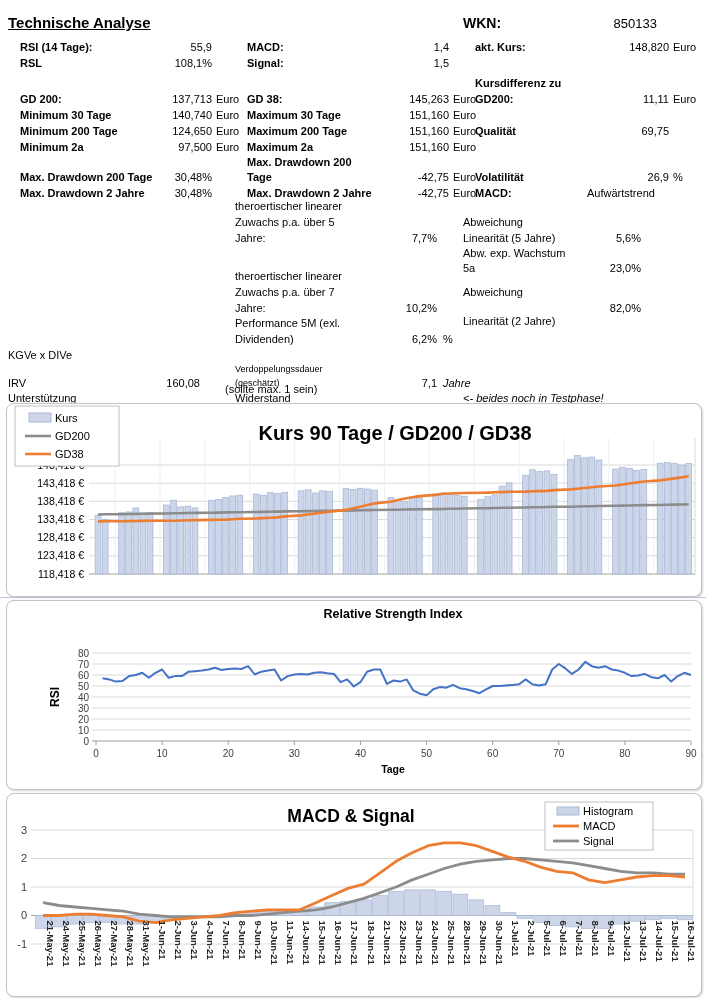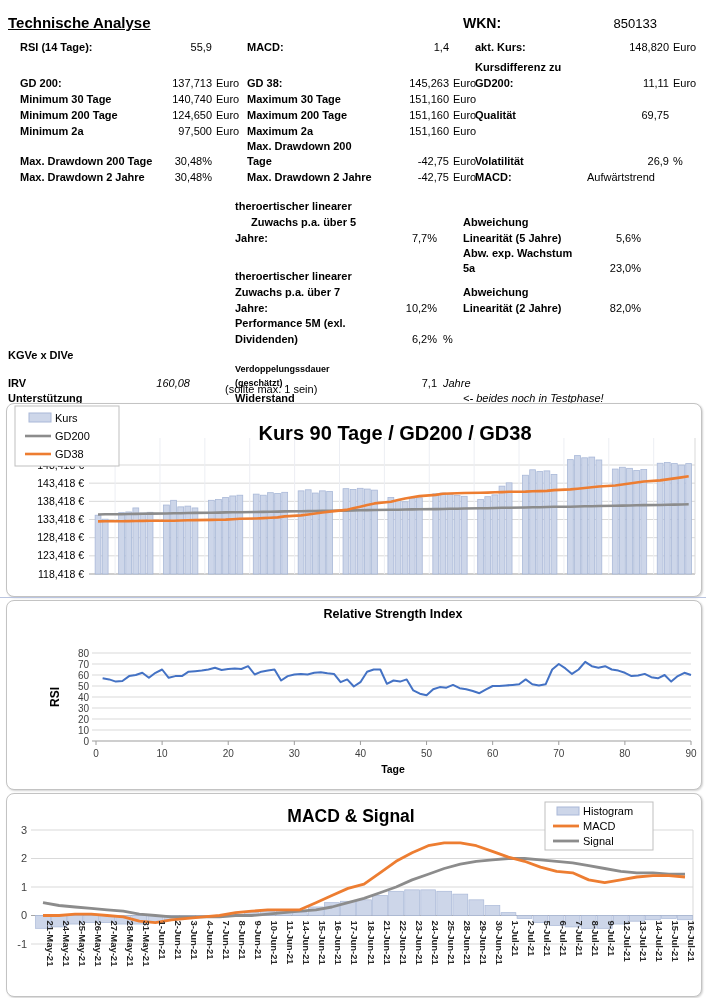--- a/index.html
+++ b/index.html
@@ -18,21 +18,21 @@
         margin-left:20px;align-items:end;min-height:16px;line-height:15px;}
   .srow span{font-size:11px;white-space:pre-line;}
   .srow .lab{font-weight:bold;}
   .srow .val{text-align:right;}
   .srow .unit{padding-left:4px;}
   .srow.small .lab{font-size:11px;}
   .srow .val.left{text-align:left;}
   
   #stats-mid{top:197px;height:206px;}
   #stats-mid span{position:absolute;font-size:11px;line-height:13px;white-space:nowrap;}
-  #stats-mid .lab{font-weight:bold;}
+  #stats-mid .lab{font-weight:normal;}
   #stats-mid .val{text-align:right;}
   #stats-mid .sm{font-size:9px;}
   #stats-mid .it{font-style:italic;font-weight:normal;}
   
   .chartbox{position:absolute;left:6px;width:694px;background:#fff;
             border:1px solid #c3c3c3;border-radius:8px;
             box-shadow:1px 1px 2px rgba(0,0,0,0.18);}
   #box-kurs{top:403px;height:192px;}
   #box-rsi{top:600px;height:188px;}
   #box-macd{top:793px;height:202px;}
@@ -55,20 +55,31 @@
         <span class="lab">RSI (14 Tage):</span>
         <span class="val">55,9</span>
         <span class="unit"></span>
         <span class="lab">MACD:</span>
         <span class="val">1,4</span>
         <span class="unit"></span>
         <span class="lab">akt. Kurs:</span>
         <span class="val">148,820</span>
         <span class="unit">Euro</span>
       </div>
+      <div class="srow">
+        <span class="lab">RSL</span>
+        <span class="val">108,1%</span>
+        <span class="unit"></span>
+        <span class="lab">Signal:</span>
+        <span class="val">1,5</span>
+        <span class="unit"></span>
+        <span class="lab"></span>
+        <span class="val"></span>
+        <span class="unit"></span>
+      </div>
       <div class="srow" style="margin-top: 4px;">
         <span class="lab"></span>
         <span class="val"></span>
         <span class="unit"></span>
         <span class="lab"></span>
         <span class="val"></span>
         <span class="unit"></span>
         <span class="lab">Kursdifferenz zu</span>
         <span class="val"></span>
         <span class="unit"></span>
@@ -137,45 +148,45 @@
         <span class="unit">Euro</span>
         <span class="lab">MACD:</span>
         <span class="val left">Aufwärtstrend</span>
         <span class="unit"></span>
       </div>
     </div>
 </div>
 
 <div class="layer" id="stats-mid">
     <span class="lab" style="left: 235px; top: 3px;">theroertischer linearer</span>
-    <span class="lab" style="left: 235px; top: 19px; margin-left: 16px;">Zuwachs p.a. über 5</span>
+    <span class="lab" style="left: 235px; top: 19px;">Zuwachs p.a. über 5</span>
     <span class="lab" style="left: 235px; top: 35px;">Jahre:</span>
     <span class="val" style="left: 365px; top: 35px; width: 72px; white-space: nowrap;">7,7%</span>
     <span class="lab" style="left: 463px; top: 19px;">Abweichung</span>
     <span class="lab" style="left: 463px; top: 35px;">Linearität (5 Jahre)</span>
     <span class="val" style="left: 575px; top: 35px; width: 66px; white-space: nowrap;">5,6%</span>
     <span class="lab" style="left: 463px; top: 50px;">Abw. exp. Wachstum</span>
     <span class="lab" style="left: 463px; top: 65px;">5a</span>
     <span class="val" style="left: 575px; top: 65px; width: 66px; white-space: nowrap;">23,0%</span>
     <span class="lab" style="left: 235px; top: 73px;">theroertischer linearer</span>
     <span class="lab" style="left: 235px; top: 89px;">Zuwachs p.a. über 7</span>
     <span class="lab" style="left: 235px; top: 105px;">Jahre:</span>
     <span class="val" style="left: 365px; top: 105px; width: 72px; white-space: nowrap;">10,2%</span>
     <span class="lab" style="left: 463px; top: 89px;">Abweichung</span>
-    <span class="lab" style="left: 463px; top: 105px;">Linearität (2 Jahre)</span>
+    <span class="lab" style="left: 463px; top: 118px;">Linearität (2 Jahre)</span>
     <span class="val" style="left: 575px; top: 105px; width: 66px; white-space: nowrap;">82,0%</span>
     <span class="lab" style="left: 235px; top: 120px;">Performance 5M (exl.</span>
     <span class="lab" style="left: 235px; top: 136px;">Dividenden)</span>
     <span class="val" style="left: 365px; top: 136px; width: 72px; white-space: nowrap;">6,2%</span>
     <span class="plain" style="left: 443px; top: 136px;">%</span>
     <span class="lab" style="left: 8px; top: 152px;">KGVe x DIVe</span>
     <span class="plain" style="left: 225px; top: 152px; margin-top: 34px;">(sollte max. 1 sein)</span>
     <span class="lab sm" style="left: 235px; top: 166px;">Verdoppelungssdauer</span>
     <span class="lab" style="left: 8px; top: 180px;">IRV</span>
-    <span class="val" style="left: 148px; top: 180px; width: 42px; white-space: nowrap; font-style: italic;">160,08</span>
+    <span class="val" style="left: 158px; top: 180px; width: 42px; white-space: nowrap;">160,08</span>
     <span class="lab sm" style="left: 235px; top: 180px;">(geschätzt)</span>
     <span class="val" style="left: 365px; top: 180px; width: 72px; white-space: nowrap;">7,1</span>
     <span class="plain" style="left: 443px; top: 180px; font-style: italic;">Jahre</span>
     <span class="lab" style="left: 8px; top: 195px;">Unterstützung</span>
     <span class="lab" style="left: 235px; top: 195px;">Widerstand</span>
     <span class="it" style="left: 463px; top: 195px;">&lt;- beides noch in Testphase!</span>
   </div>
 
 <div class="chartbox" id="box-kurs">
   <svg id="svg-kurs" width="692" height="190">

